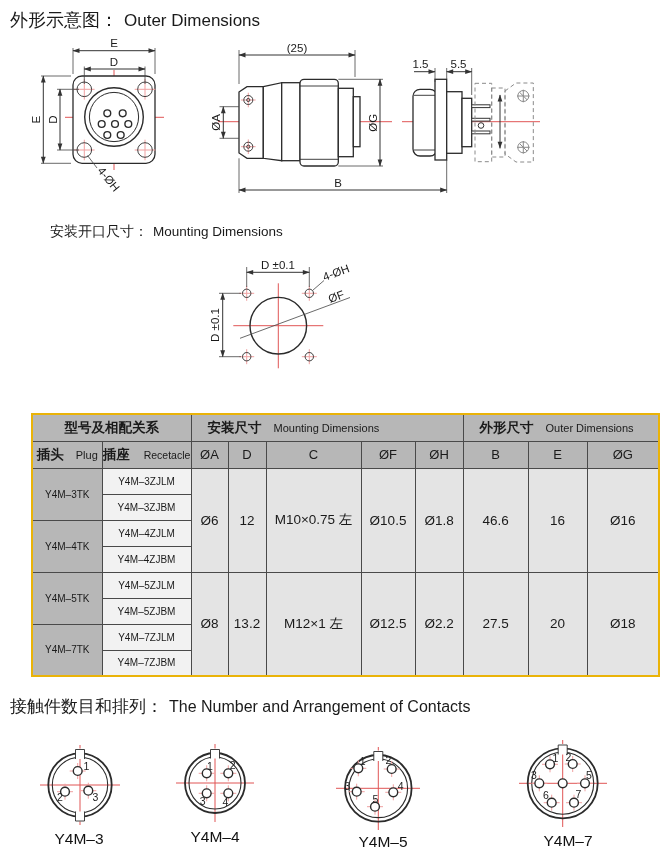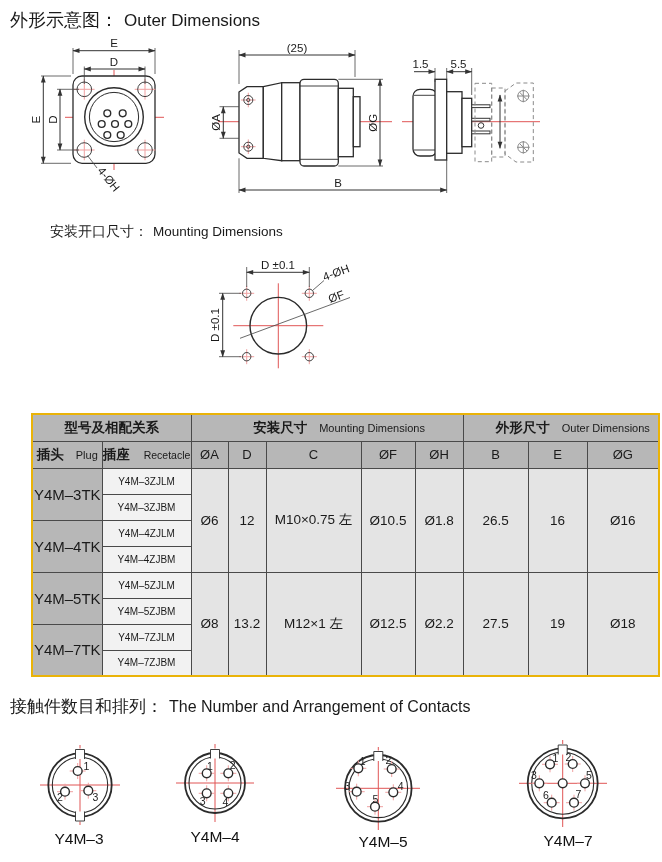--- a/index.html
+++ b/index.html
@@ -29,25 +29,25 @@
   .model{font-size:15.5px;text-anchor:middle;fill:#111}
   .notch{fill:#fff;stroke:none}
 
   table.spec{position:absolute;left:31px;top:413px;width:627px;border-collapse:collapse;
              table-layout:fixed;border:2px solid #eab308}
   .spec th,.spec td{border:1px solid #4a4a4a;text-align:center;vertical-align:middle;
                     padding:0;font-size:13px;font-weight:normal;overflow:hidden}
   .spec thead tr{height:27px}
   .spec tbody tr{height:26px}
   .spec .hdr{background:#b7b7b7}
-  .spec .hdr-l{text-align:center;padding-left:24px}
+  .spec .hdr-l{text-align:left;padding-left:16px}
   .spec .zh{font-weight:bold;font-size:13.5px}
   .spec .en-sm{font-size:11px;margin-left:12px}
   .spec .en-xs{font-size:10.5px;margin-left:14px}
-  .spec .plugcell{background:#b7b7b7;font-size:15px}
+  .spec .plugcell{background:#b7b7b7;font-size:10px}
   .spec .reccell{background:#f2f2f2;font-size:10px}
   .spec .valcell{background:#e4e4e4;font-size:13.5px}
 </style>
 </head>
 <body>
 
 <div class="sec-title t-main" style="left:10px;top:8px">
   <span class="zh">外形示意图：</span><span class="en">Outer Dimensions</span>
 </div>
 <div class="sec-title t-mount" style="left:50px;top:222px">
@@ -290,21 +290,21 @@
   </thead>
   <tbody>
     <tr>
       <td rowspan="2" class="plugcell">Y4M–3TK</td>
       <td class="reccell">Y4M–3ZJLM</td>
       <td rowspan="4" class="valcell">Ø6</td>
       <td rowspan="4" class="valcell">12</td>
       <td rowspan="4" class="valcell">M10×0.75 左</td>
       <td rowspan="4" class="valcell">Ø10.5</td>
       <td rowspan="4" class="valcell">Ø1.8</td>
-      <td rowspan="4" class="valcell">26.5</td>
+      <td rowspan="4" class="valcell">46.6</td>
       <td rowspan="4" class="valcell">16</td>
       <td rowspan="4" class="valcell">Ø16</td>
     </tr>
     <tr>
       <td class="reccell">Y4M–3ZJBM</td>
     </tr>
     <tr>
       <td rowspan="2" class="plugcell">Y4M–4TK</td>
       <td class="reccell">Y4M–4ZJLM</td>
     </tr>
@@ -313,21 +313,21 @@
     </tr>
     <tr>
       <td rowspan="2" class="plugcell">Y4M–5TK</td>
       <td class="reccell">Y4M–5ZJLM</td>
       <td rowspan="4" class="valcell">Ø8</td>
       <td rowspan="4" class="valcell">13.2</td>
       <td rowspan="4" class="valcell">M12×1 左</td>
       <td rowspan="4" class="valcell">Ø12.5</td>
       <td rowspan="4" class="valcell">Ø2.2</td>
       <td rowspan="4" class="valcell">27.5</td>
-      <td rowspan="4" class="valcell">19</td>
+      <td rowspan="4" class="valcell">20</td>
       <td rowspan="4" class="valcell">Ø18</td>
     </tr>
     <tr>
       <td class="reccell">Y4M–5ZJBM</td>
     </tr>
     <tr>
       <td rowspan="2" class="plugcell">Y4M–7TK</td>
       <td class="reccell">Y4M–7ZJLM</td>
     </tr>
     <tr>

